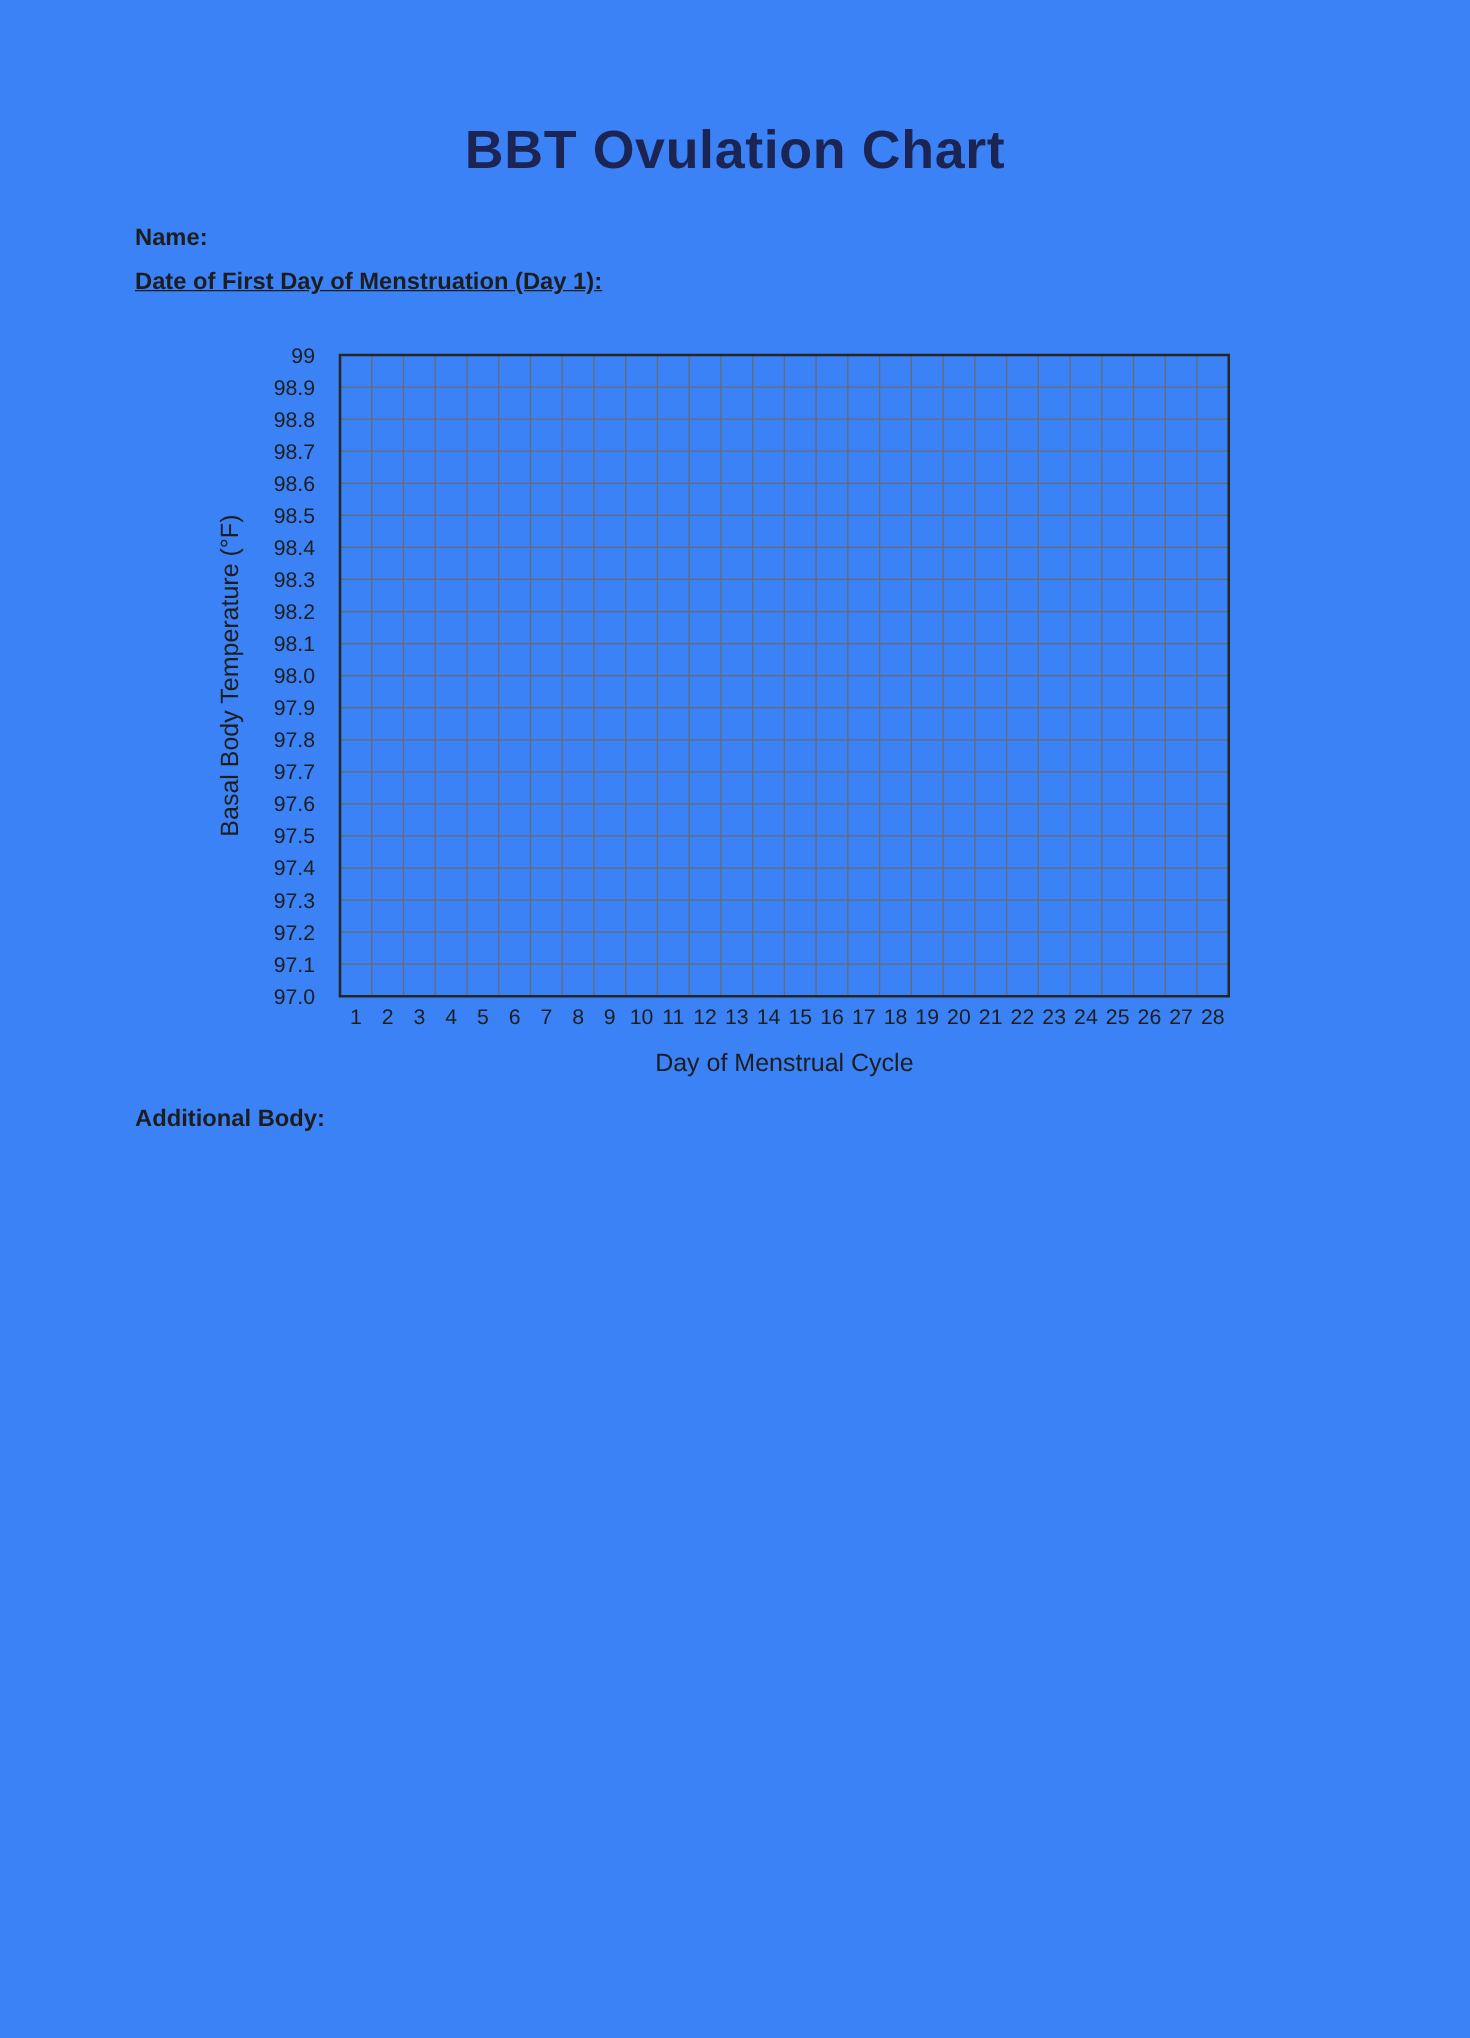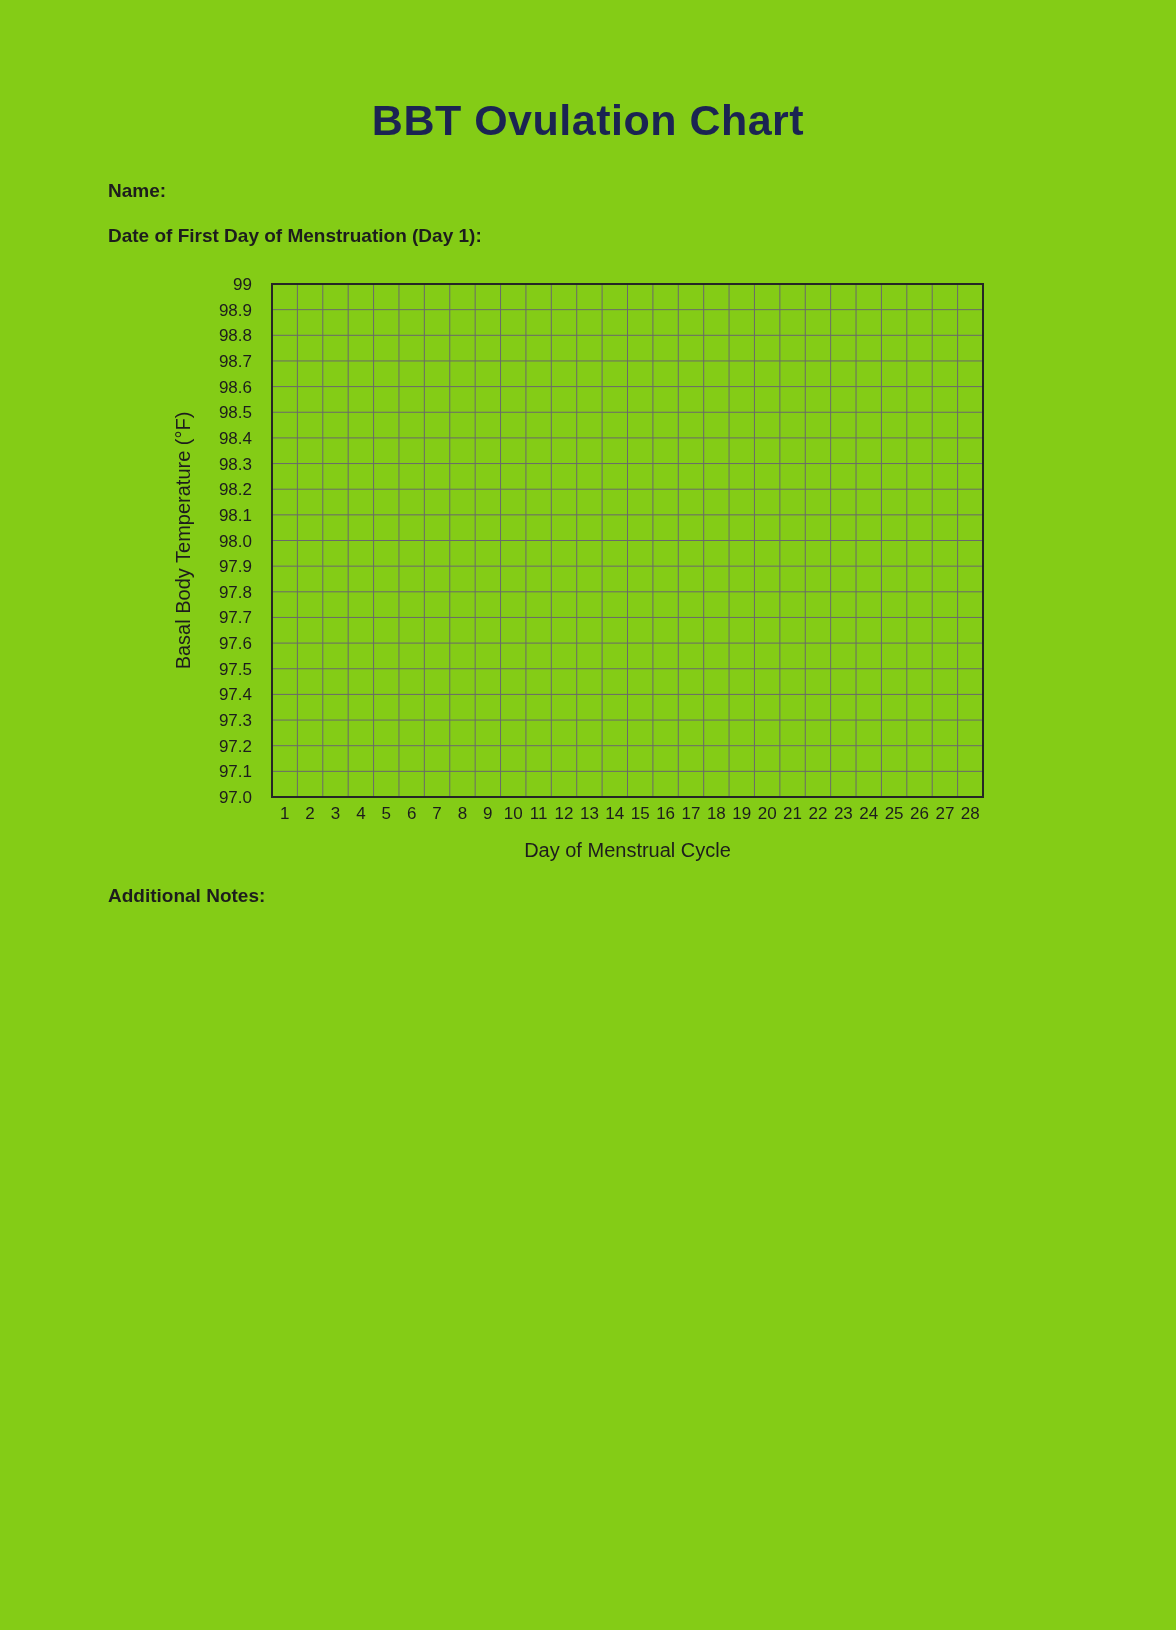--- a/index.html
+++ b/index.html
@@ -1,20 +1,20 @@
 <!DOCTYPE html>
 <html><head>
 <meta charset="utf-8">
 <style>
   html, body { margin: 0; padding: 0; background: #ffffff; }
   .page {
     position: relative;
     width: 1176px;
     height: 1630px;
-    background: #84cc16;
+    background: #3b82f6;
     font-family: "Liberation Sans", sans-serif;
     color: #1d1d1d;
     overflow: hidden;
   }
   .title {
     position: absolute;
     top: 96px;
     left: 0;
     width: 100%;
     margin: 0;
@@ -26,21 +26,21 @@
   .field-label {
     position: absolute;
     left: 108px;
     font-size: 19px;
     font-weight: bold;
     line-height: 1;
     color: #1d1d1d;
     white-space: nowrap;
   }
   .name-label  { top: 181px; }
-  .date-label  { top: 226px; }
+  .date-label  { top: 216px; text-decoration: underline; }
   .notes-label { top: 886px; }
   .chart-svg {
     position: absolute;
     left: 0;
     top: 240px;
     width: 1176px;
     height: 640px;
   }
   .chart-svg text {
     font-family: "Liberation Sans", sans-serif;
@@ -159,15 +159,15 @@
         <text x="894.125" y="579">25</text>
         <text x="919.5178571428571" y="579">26</text>
         <text x="944.9107142857142" y="579">27</text>
         <text x="970.3035714285714" y="579">28</text>
       </g>
       <text font-size="20" text-anchor="middle" transform="translate(190 300.5) rotate(-90)">Basal Body Temperature (°F)</text>
       <text font-size="20" text-anchor="middle" x="627.5" y="617">Day of Menstrual Cycle</text>
       <g fill="none"></g>
     </svg>
 
-  <div class="field-label notes-label">Additional Notes:</div>
+  <div class="field-label notes-label">Additional Body:</div>
 
 </div>
 
 </body></html>

